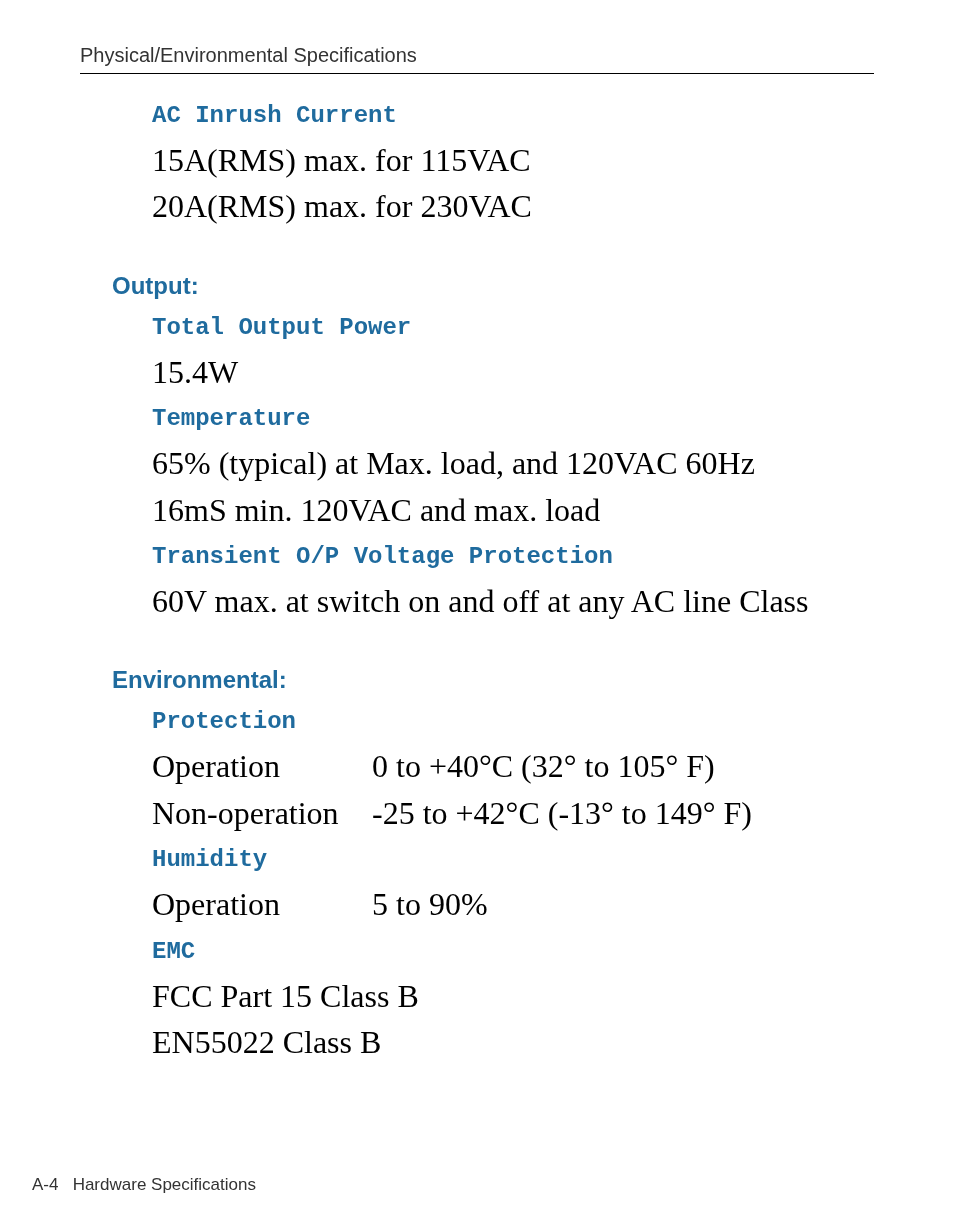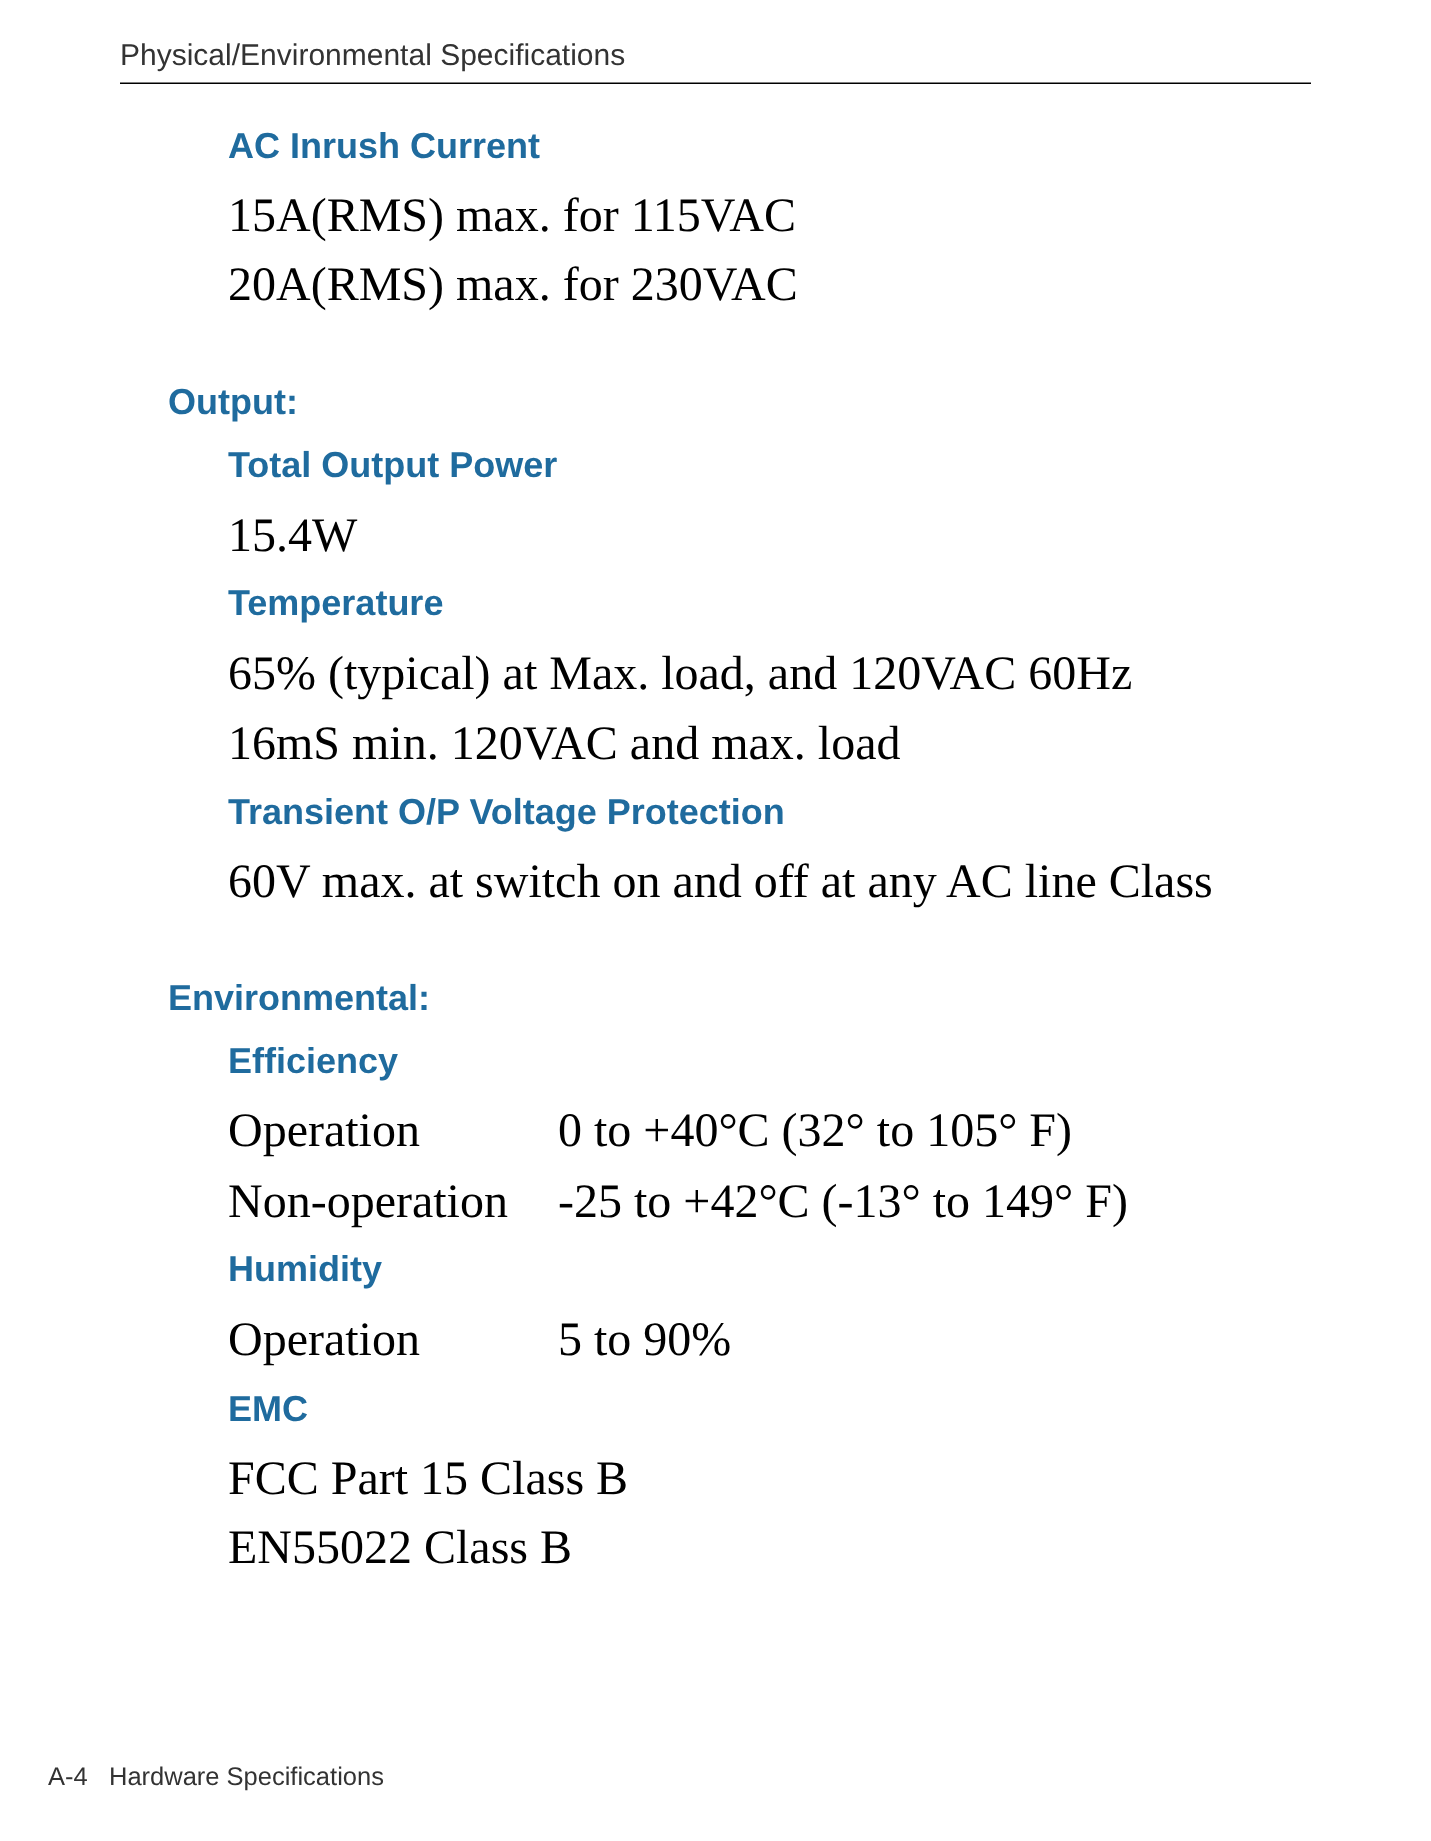--- a/index.html
+++ b/index.html
@@ -1,19 +1,19 @@
 <!DOCTYPE html>
 <html><head>
 <meta charset="utf-8">
 <style>
 html,body{margin:0;padding:0;background:#fff;color:#000}
-.page{width:954px;height:1227px;box-sizing:border-box;padding:26px 80px 0 80px;position:relative;font-family:Georgia,'Times New Roman',serif}
+.page{width:954px;height:1227px;box-sizing:border-box;padding:44px 80px 0 80px;position:relative;font-family:Georgia,'Times New Roman',serif}
 .header{font-family:Arial,Helvetica,sans-serif;font-size:20px;color:#333;border-bottom:1.5px solid #000;padding-bottom:6px;margin-bottom:28px}
 .indent{margin-left:72px}
-.h3{font-family:Liberation Sans, sans-serif;font-weight:bold;color:#1f6b9e;font-size:24px;margin-top:10px;margin-bottom:8px}
+.h3{font-family:Liberation Mono, monospace;font-weight:bold;color:#1f6b9e;font-size:24px;margin-top:10px;margin-bottom:8px}
 .body{font-size:32px;line-height:1.45;font-family:'Palatino Linotype',Palatino,Georgia,serif}
 .h2{font-family:Arial,Helvetica,sans-serif;font-weight:bold;color:#1f6b9e;font-size:24px;margin-top:42px;margin-bottom:14px;margin-left:32px}
 .row{display:flex}
 .row .label{width:220px}
 .footer{position:absolute;bottom:32px;left:32px;font-family:Arial,Helvetica,sans-serif;font-size:17px;color:#333}
 </style>
 </head>
 <body>
 
 <div class="page">
@@ -36,21 +36,21 @@
 
     <div class="body">16mS min. 120VAC and max. load</div>
 
     <div class="h3">Transient O/P Voltage Protection</div>
     <div class="body">60V max. at switch on and off at any AC line Class</div>
   </div>
 
   <div class="h2">Environmental:</div>
 
   <div class="indent">
-    <div class="h3">Efficiency</div>
+    <div class="h3">Protection</div>
     <div class="body row">
       <span class="label">Operation</span>
       <span>0 to +40°C (32° to 105° F)</span>
     </div>
     <div class="body row">
       <span class="label">Non-operation</span>
       <span>-25 to +42°C (-13° to 149° F)</span>
     </div>
 
     <div class="h3">Humidity</div>

